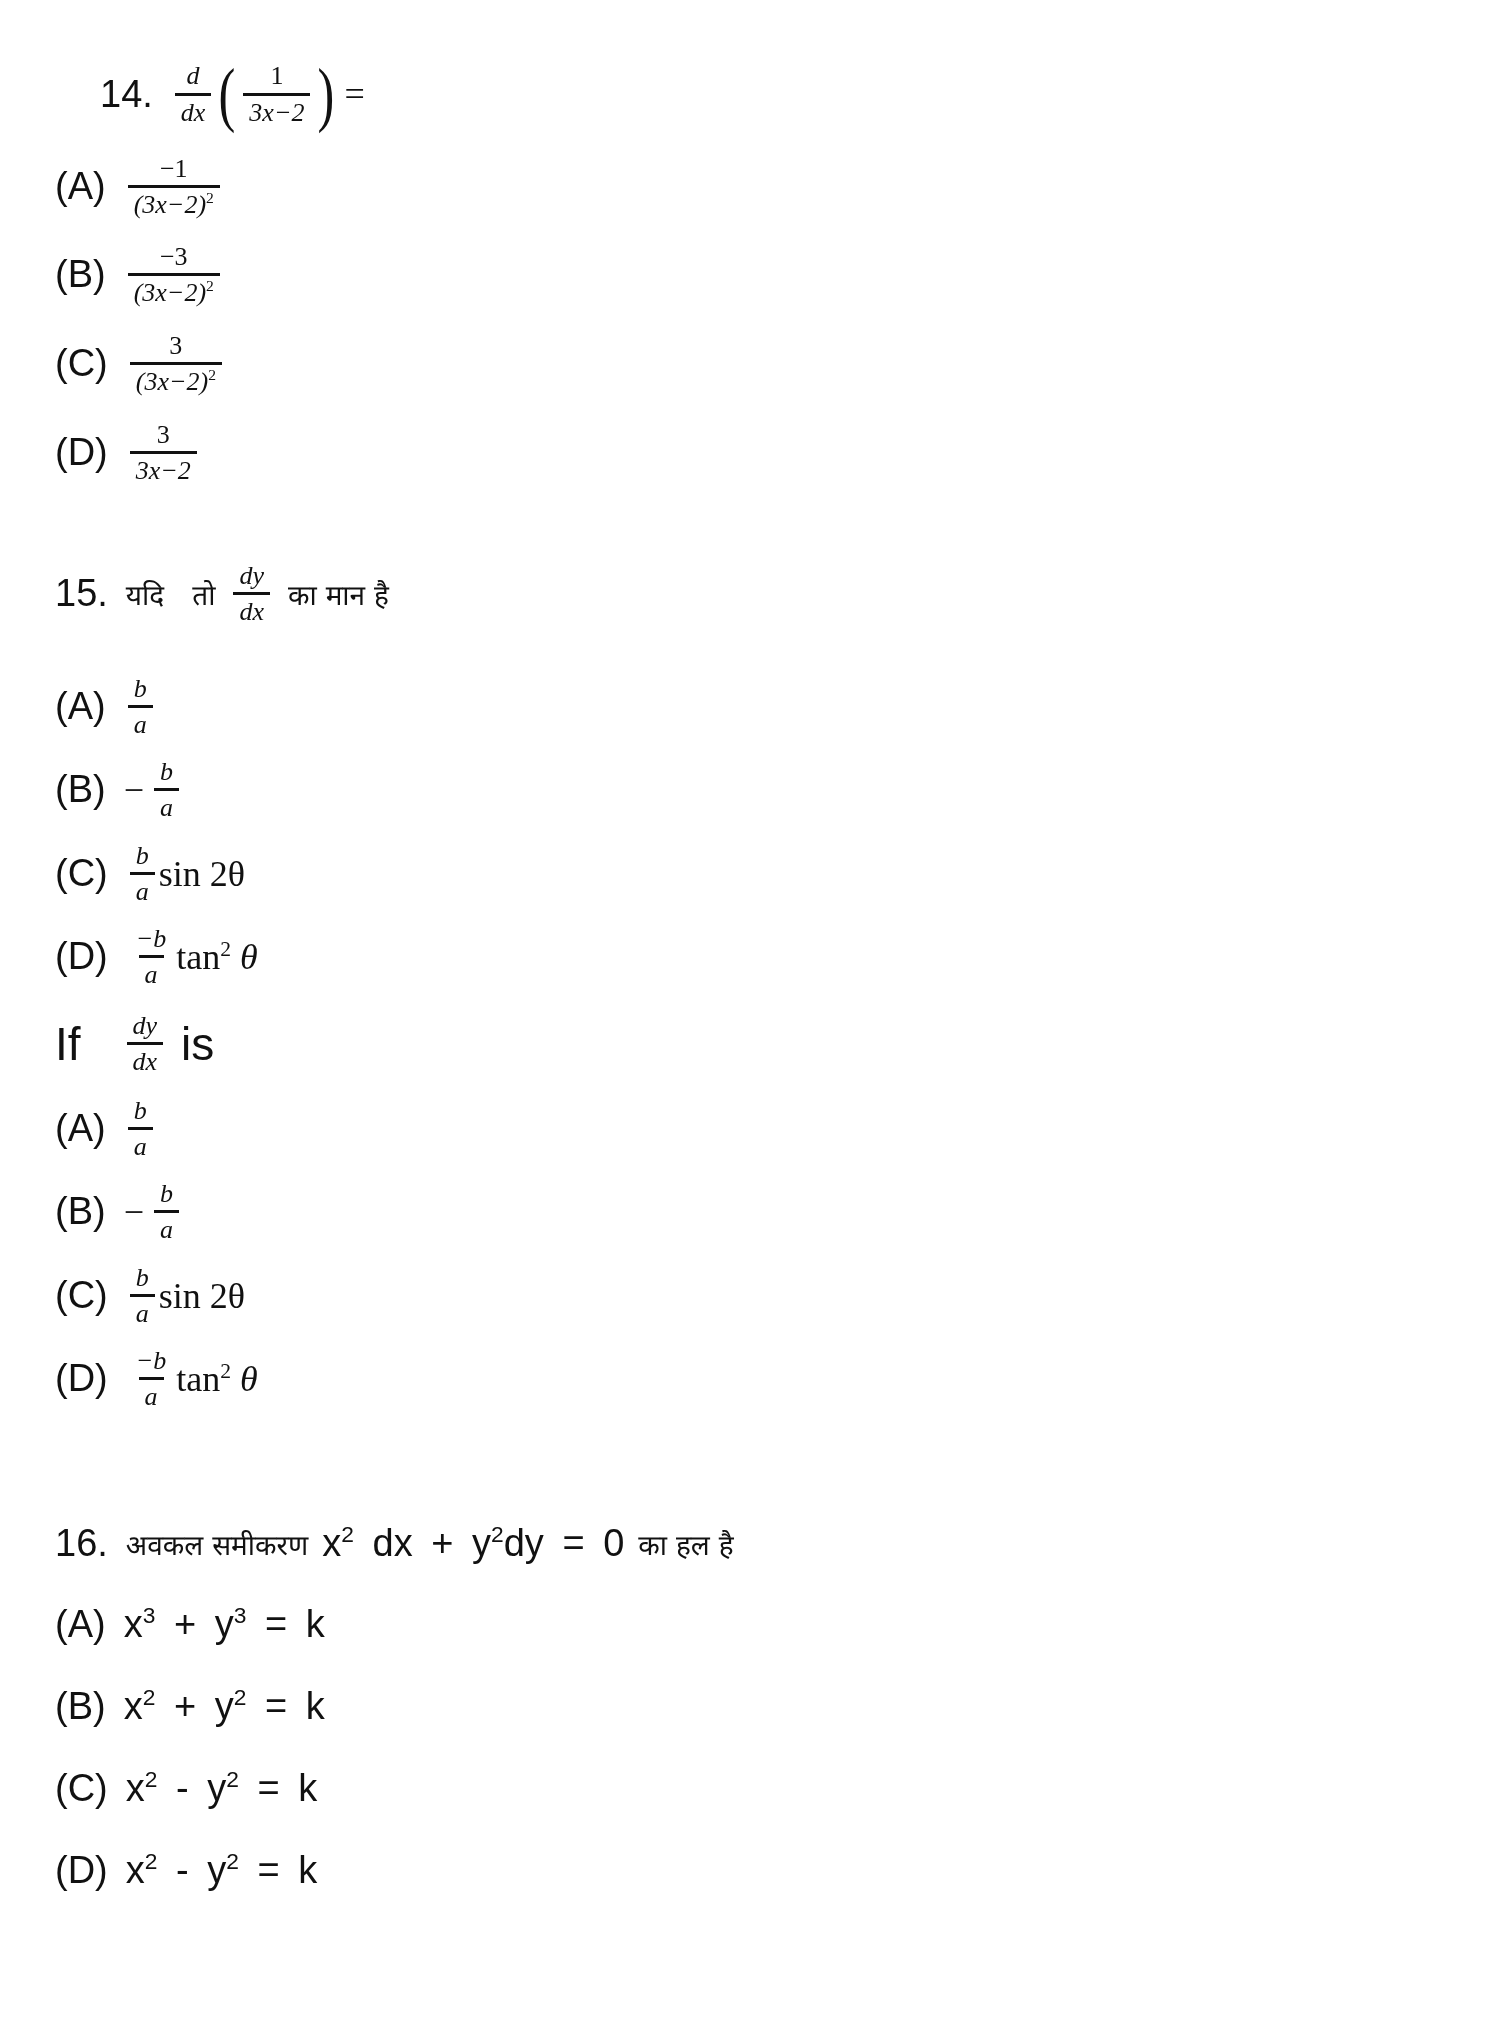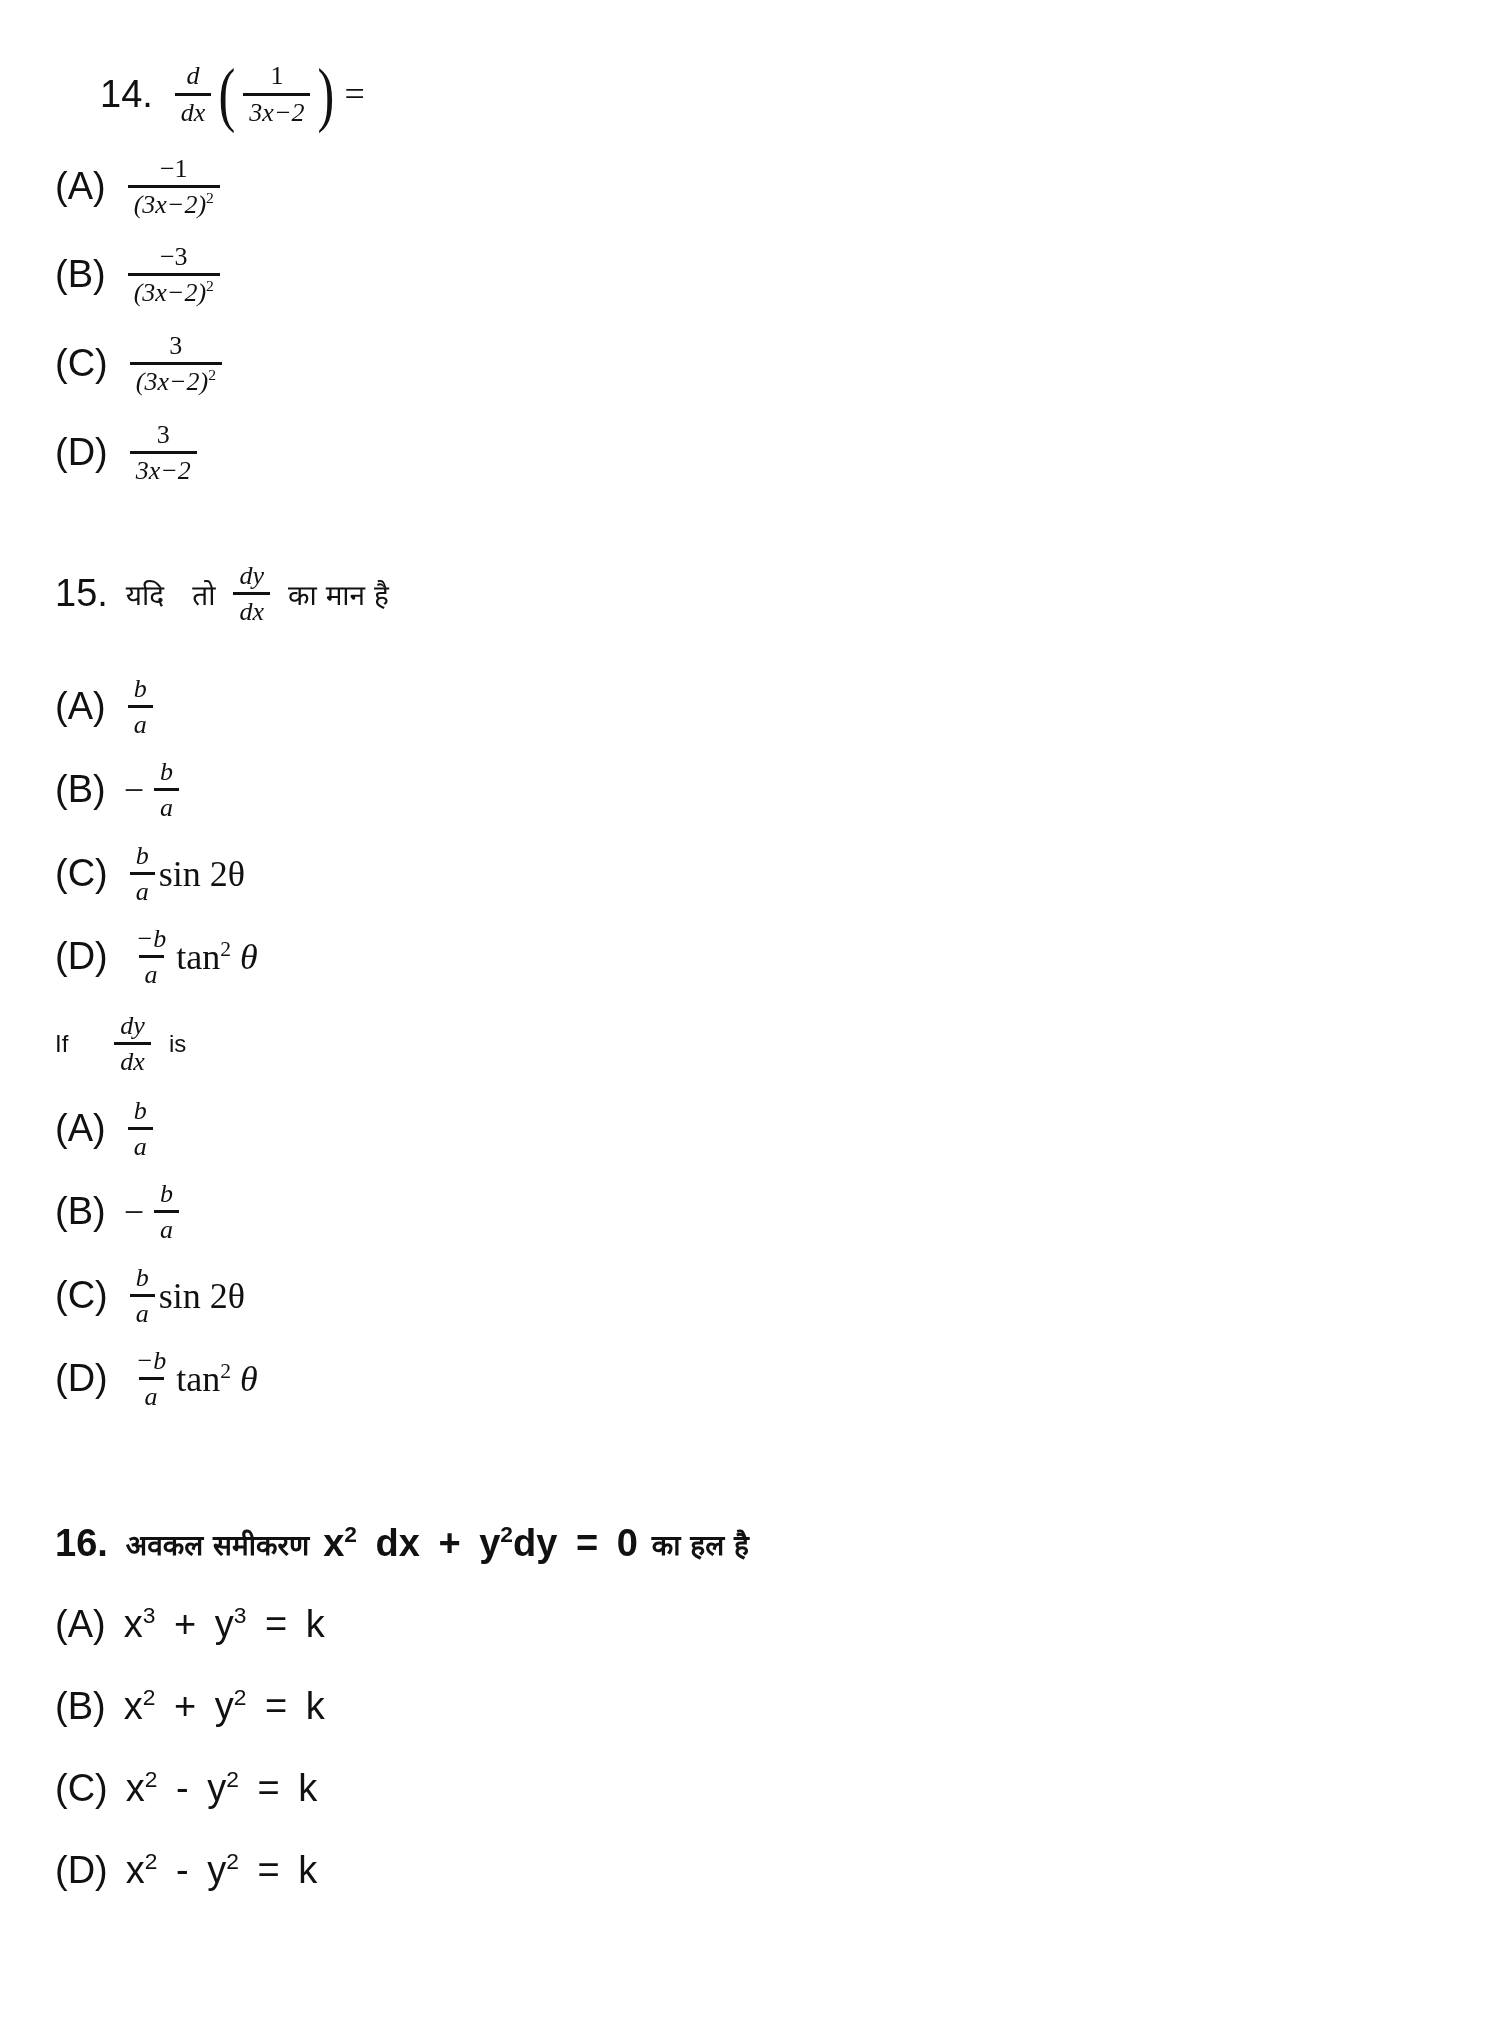--- a/index.html
+++ b/index.html
@@ -9,21 +9,21 @@
   .qnum { font-family: "Liberation Sans", "DejaVu Sans", sans-serif; font-size: 38px; margin-right: 18px; }
   .frac { display: inline-flex; flex-direction: column; align-items: center; vertical-align: middle; margin: 0 4px; font-family: "Liberation Serif", "DejaVu Serif", serif; }
   .frac .num { padding: 0 6px 3px; line-height: 1.05; }
   .frac .den { padding: 3px 6px 0; line-height: 1.05; border-top: 3px solid #111; text-align: center; }
   .f26 { font-size: 26px; }
   .mathtxt { font-family: "Liberation Serif", "DejaVu Serif", serif; font-size: 36px; }
   .mi { font-style: italic; }
   sup { font-size: 60%; vertical-align: super; line-height: 0; }
   .paren { font-family: "Liberation Serif", "DejaVu Serif", serif; font-size: 72px; font-weight: 200; line-height: 1; transform: scaleX(0.7); display: inline-block; }
   .hindi { font-family: "DejaVu Sans", "Liberation Sans", sans-serif; font-size: 28px; }
-  .eng { font-family: "Liberation Sans", "DejaVu Sans", sans-serif; font-size: 24px; word-spacing: 6px; }
+  .eng { font-family: "Liberation Sans", "DejaVu Sans", sans-serif; font-size: 46px; word-spacing: 6px; }
   .gap { display: inline-block; width: 14px; }
   .minus { font-family: "Liberation Serif", "DejaVu Serif", serif; font-size: 36px; margin-right: 6px; }
   .q16 { font-family: "Liberation Sans", "DejaVu Sans", sans-serif; font-size: 38px; word-spacing: 8px; text-align: center; }
 </style>
 </head>
 <body>
 
 <div class="block" style="top:58px;margin-left:45px;">
   <span class="qnum">14.</span>
   <span class="frac f26 mi">
@@ -162,21 +162,21 @@
 
 <div class="block" style="top:1347px;">
   <span class="label">(D)</span>
   <span class="frac f26 mi">
     <span class="num">−b</span>
     <span class="den">a</span>
   </span>
   <span class="mathtxt"><span>tan</span><sup>2</sup><span class="mi"> θ</span></span>
 </div>
 
-<div class="block" style="top:1522px;font-weight:bold;">
+<div class="block" style="top:1522px;">
   <span class="qnum">16.</span>
   <span class="hindi">अवकल समीकरण</span>
   <span class="gap"></span>
   <span class="q16"><span>x</span><sup>2</sup><span> dx + y</span><sup>2</sup><span>dy = 0</span></span>
   <span class="gap"></span>
   <span class="hindi">का हल है</span>
 </div>
 
 <div class="block" style="top:1603px;">
   <span class="label">(A)</span>

